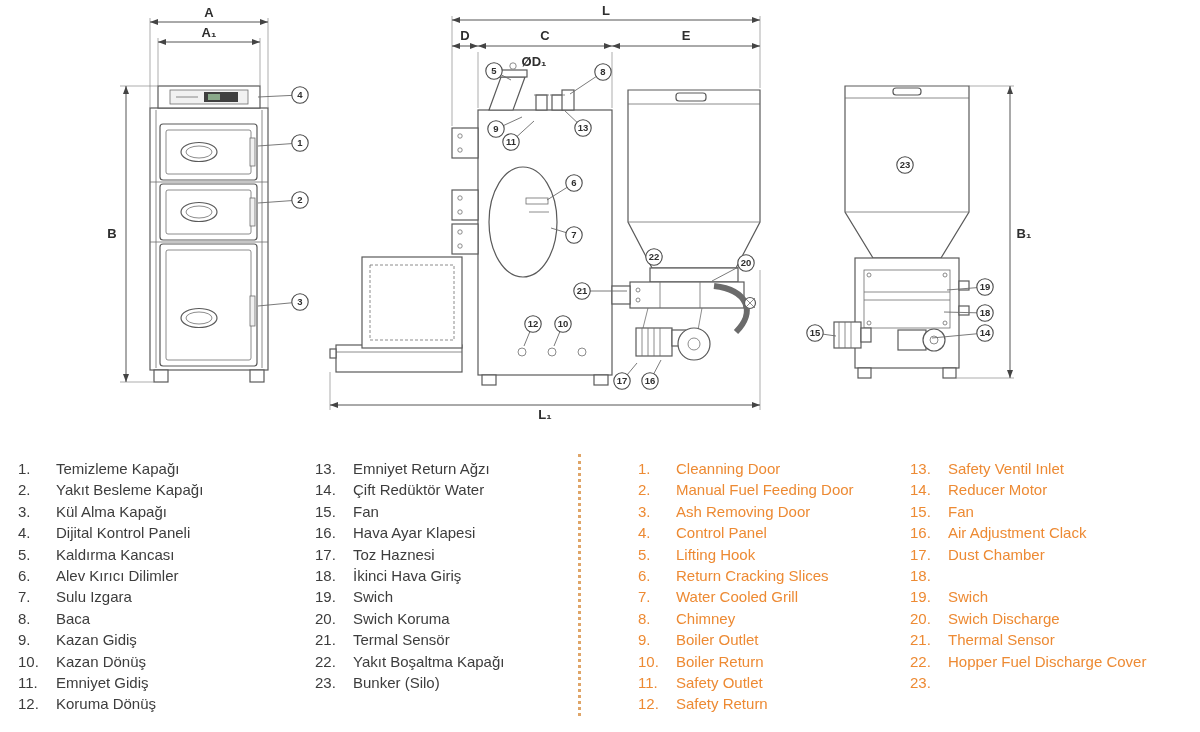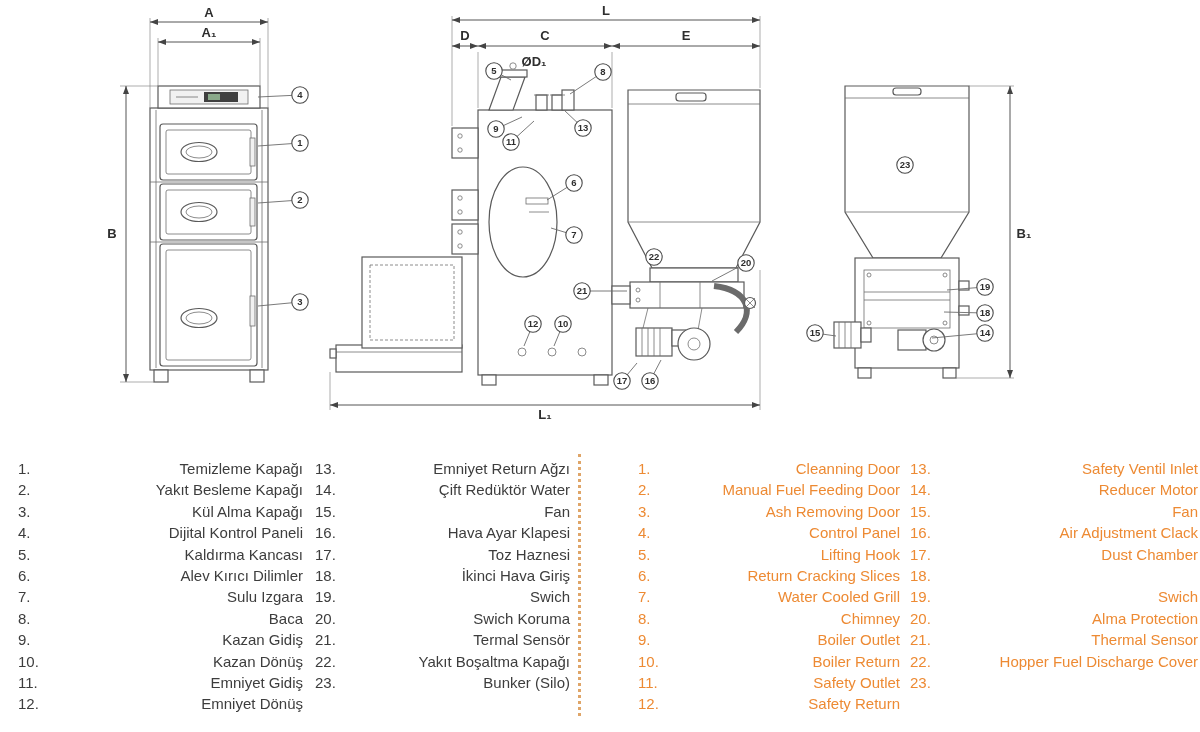--- a/index.html
+++ b/index.html
@@ -25,21 +25,21 @@
   .co-text{font:600 9.5px "Liberation Sans","DejaVu Sans",sans-serif;fill:#2e2e2e;text-anchor:middle;}
   
   .legend{position:absolute;left:0;top:452px;width:1200px;height:280px;}
   .col{position:absolute;top:6px;}
   #tr-col-1{left:18px;width:285px;}
   #tr-col-2{left:315px;width:255px;}
   #en-col-1{left:638px;width:262px;}
   #en-col-2{left:910px;width:288px;}
   .row{display:flex;line-height:21.4px;font-size:15px;}
   .num{flex:none;width:38px;}
-  .lab{flex:1;white-space:nowrap;text-align:right;}
+  .lab{flex:1;white-space:nowrap;}
   .tr .row{color:var(--tr-color,#3d3d3d);}
   .en .row{color:var(--en-color,#ED8A33);}
   .divider{
     position:absolute;left:578px;top:2px;height:262px;width:0;
     border-left:3px dotted var(--divider-color,#dfa568);
   }
 </style>
 </head>
 <body>
 
@@ -416,21 +416,21 @@
         <div class="row">
           <span class="num">10.</span>
           <span class="lab">Kazan Dönüş</span>
         </div>
         <div class="row">
           <span class="num">11.</span>
           <span class="lab">Emniyet Gidiş</span>
         </div>
         <div class="row">
           <span class="num">12.</span>
-          <span class="lab">Emniyet Dönüş</span>
+          <span class="lab">Koruma Dönüş</span>
         </div>
       </div>
     <div class="col tr" id="tr-col-2">
         <div class="row">
           <span class="num">13.</span>
           <span class="lab">Emniyet Return Ağzı</span>
         </div>
         <div class="row">
           <span class="num">14.</span>
           <span class="lab">Çift Redüktör Water</span>
@@ -546,21 +546,21 @@
         </div>
         <div class="row">
           <span class="num">18.</span>
         </div>
         <div class="row">
           <span class="num">19.</span>
           <span class="lab">Swich</span>
         </div>
         <div class="row">
           <span class="num">20.</span>
-          <span class="lab">Alma Protection</span>
+          <span class="lab">Swich Discharge</span>
         </div>
         <div class="row">
           <span class="num">21.</span>
           <span class="lab">Thermal Sensor</span>
         </div>
         <div class="row">
           <span class="num">22.</span>
           <span class="lab">Hopper Fuel Discharge Cover</span>
         </div>
         <div class="row">

